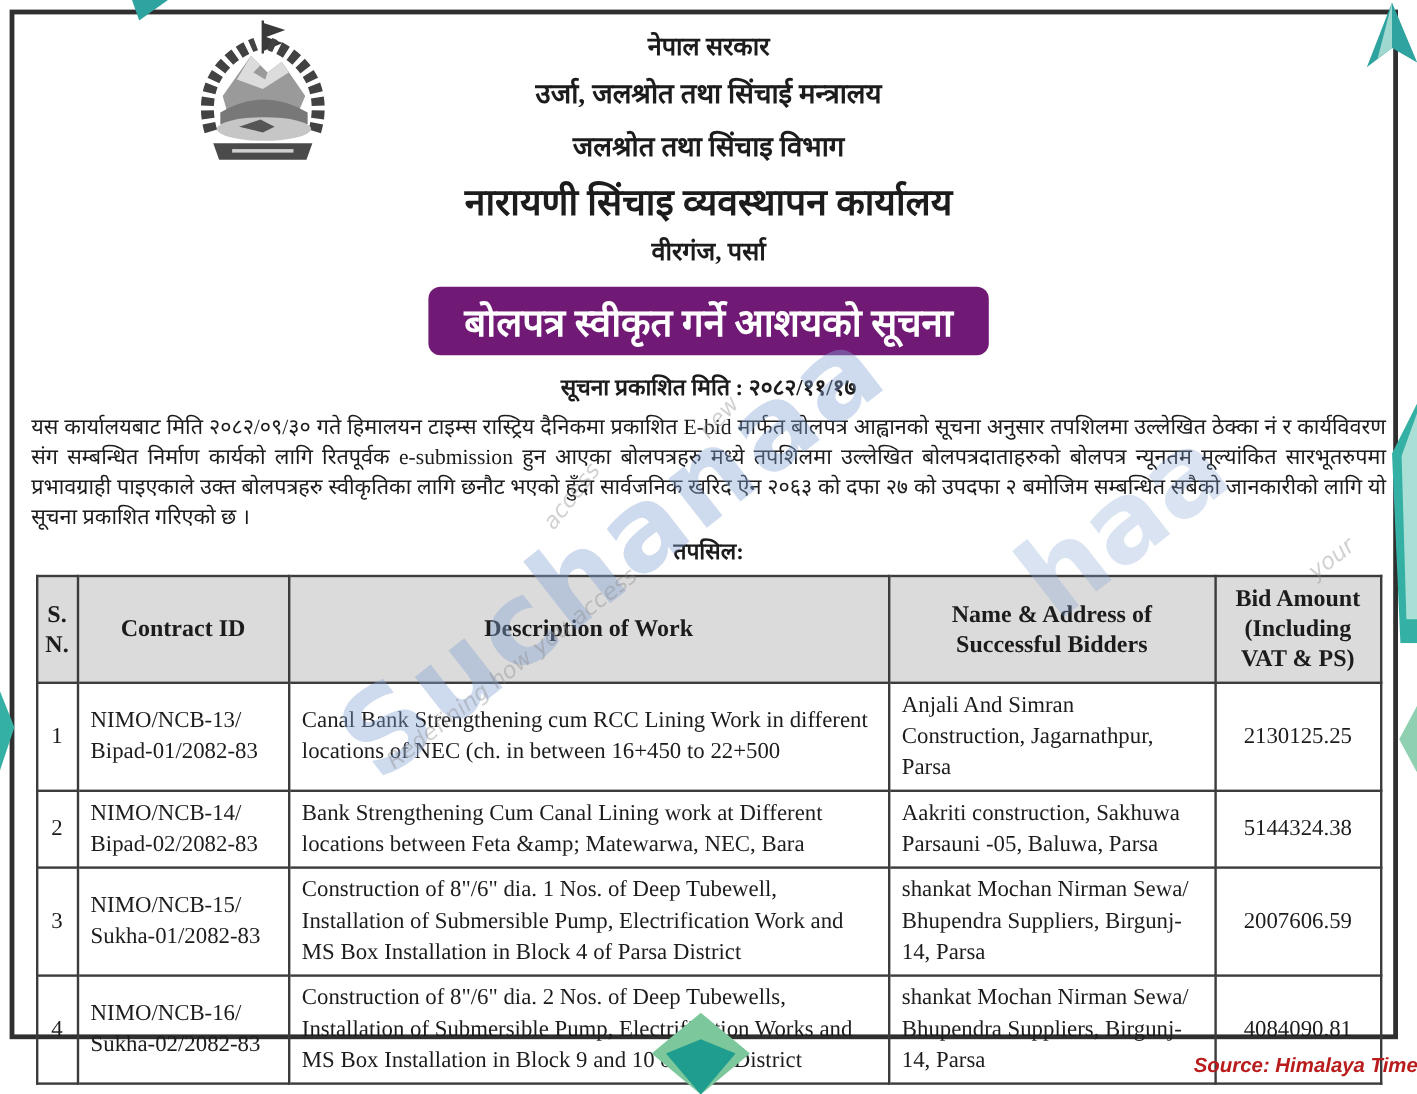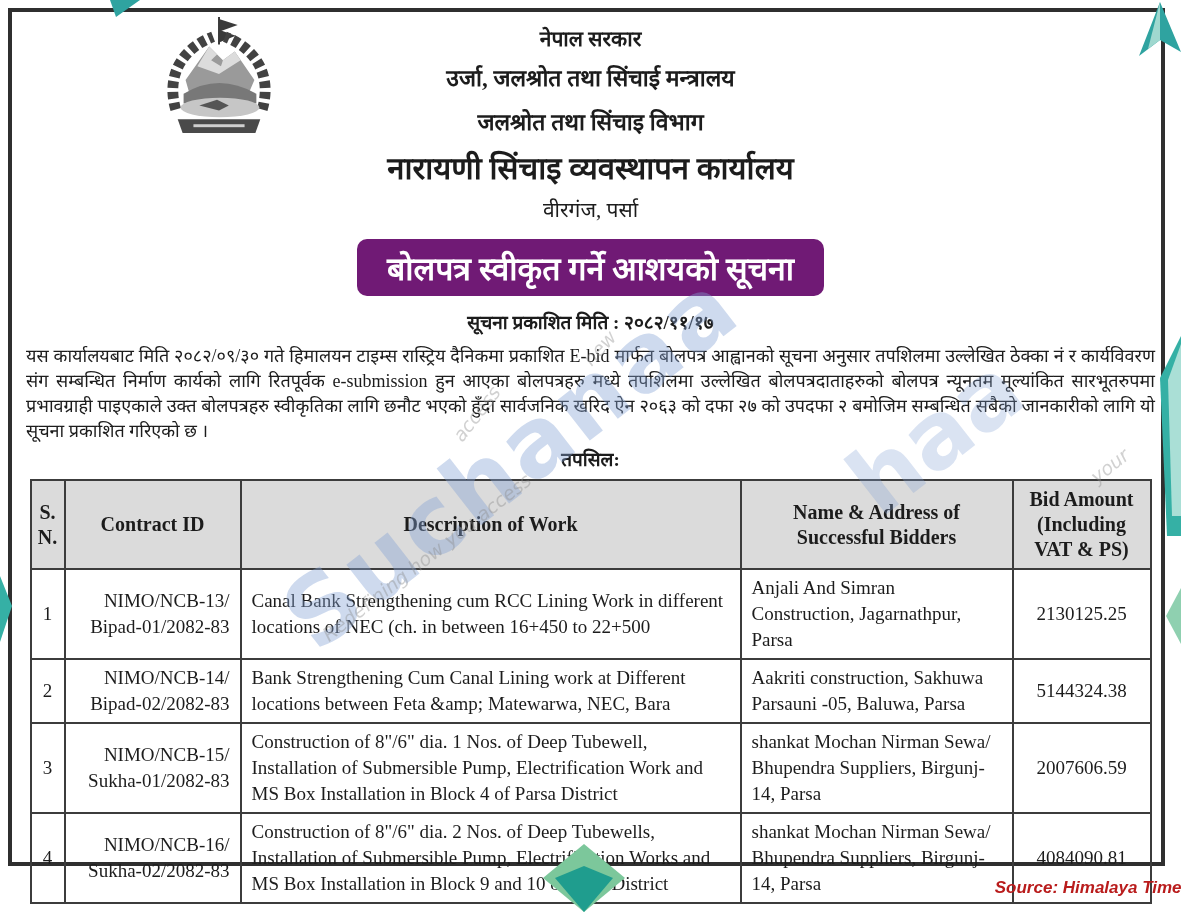--- a/index.html
+++ b/index.html
@@ -8,39 +8,39 @@
   .doc-border{position:absolute;left:8px;top:8px;width:1149px;height:850px;
               border:4px solid #2f2f2f;background:transparent;z-index:1;}
   .content{position:absolute;left:12px;top:12px;width:1157px;height:846px;z-index:2;text-align:center;}
 
   .emblem{position:absolute;left:148px;top:2px;width:118px;height:130px;}
 
   .gov{font-size:21px;font-weight:bold;margin-top:12px;}
   .ministry{font-size:23px;font-weight:bold;margin-top:9px;}
   .department{font-size:23px;font-weight:bold;margin-top:12px;}
   .office{font-size:31px;font-weight:bold;margin-top:9px;}
-  .location{font-size:21px;font-weight:normal;margin-top:7px;}
+  .location{font-size:21px;font-weight:bold;margin-top:7px;}
 
   .banner{display:inline-block;background:#701a75;color:#ffffff;font-size:32px;font-weight:bold;
           padding:7px 30px;border-radius:10px;margin-top:16px;}
   .pubdate{font-size:19px;font-weight:bold;margin-top:13px;}
 
   .body-text{text-align:justify;font-size:18px;line-height:25px;margin:9px 14px 0 14px;}
   .tapasil{font-size:19px;font-weight:bold;margin-top:2px;}
 
   table.notice{border-collapse:collapse;margin:7px auto 0 auto;width:1120px;table-layout:fixed;}
   table.notice th,table.notice td{border:2px solid #3c3c3c;vertical-align:middle;}
   table.notice th{background:#dbdbdb;font-size:20px;font-weight:bold;padding:6px 6px;line-height:25px;}
   table.notice td{font-size:19px;line-height:26px;padding:5px 10px;}
   col.c-sn{width:34px;} col.c-id{width:176px;} col.c-desc{width:500px;}
   col.c-name{width:272px;} col.c-amt{width:138px;}
   thead tr{height:78px;margin-left:38px;}
   tbody tr:nth-child(1){height:82px;} tbody tr:nth-child(2){height:60px;}
   tbody tr:nth-child(3){height:84px;} tbody tr:nth-child(4){height:82px;}
-  td.sn,td.amt{text-align:center;} td.cid{text-align:right;white-space:pre-line;}
+  td.sn,td.amt{text-align:center;} td.cid{text-align:left;white-space:pre-line;}
   td.desc,td.name{text-align:left;}
 
   .signature{text-align:right;font-size:22px;font-weight:bold;margin:9px 22px 0 0;}
 
   .source-note{position:absolute;right:18px;top:878px;font-family:"Liberation Sans","DejaVu Sans",sans-serif;
                font-style:italic;font-size:17px;color:#b91c1c;z-index:4;font-weight:bold;}
 
   
   .wm{position:absolute;z-index:3;pointer-events:none;transform-origin:0 0;white-space:nowrap;
       font-family:"DejaVu Sans","Liberation Sans",sans-serif;}

